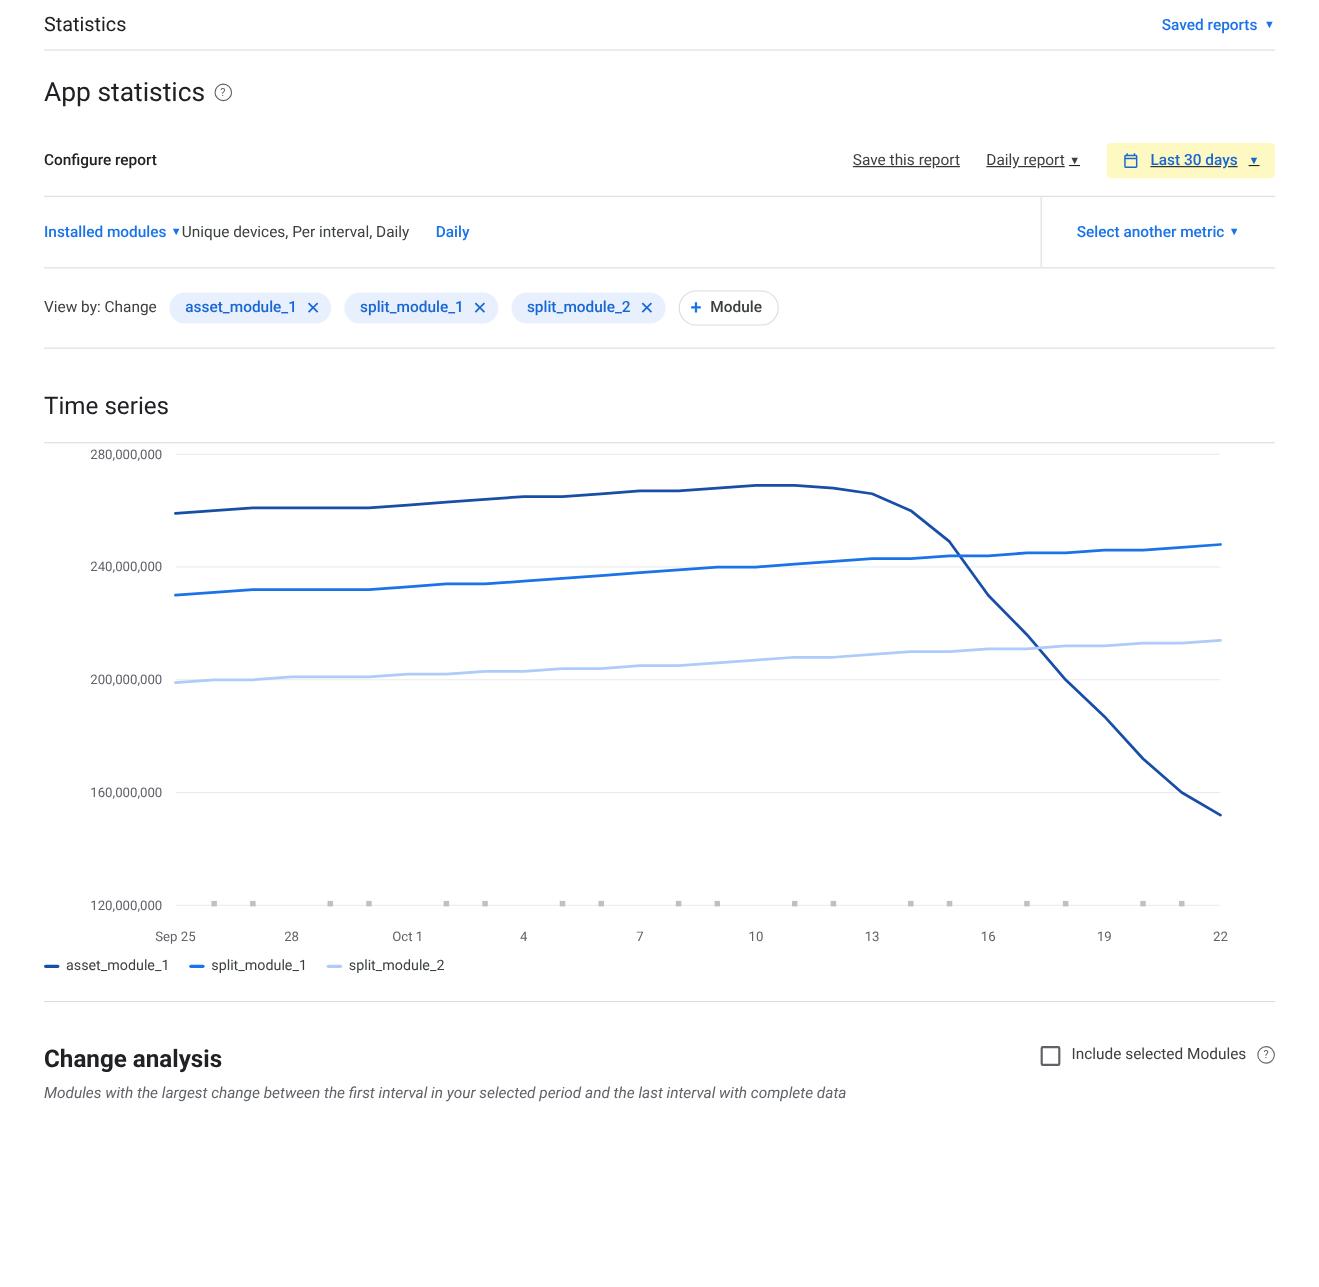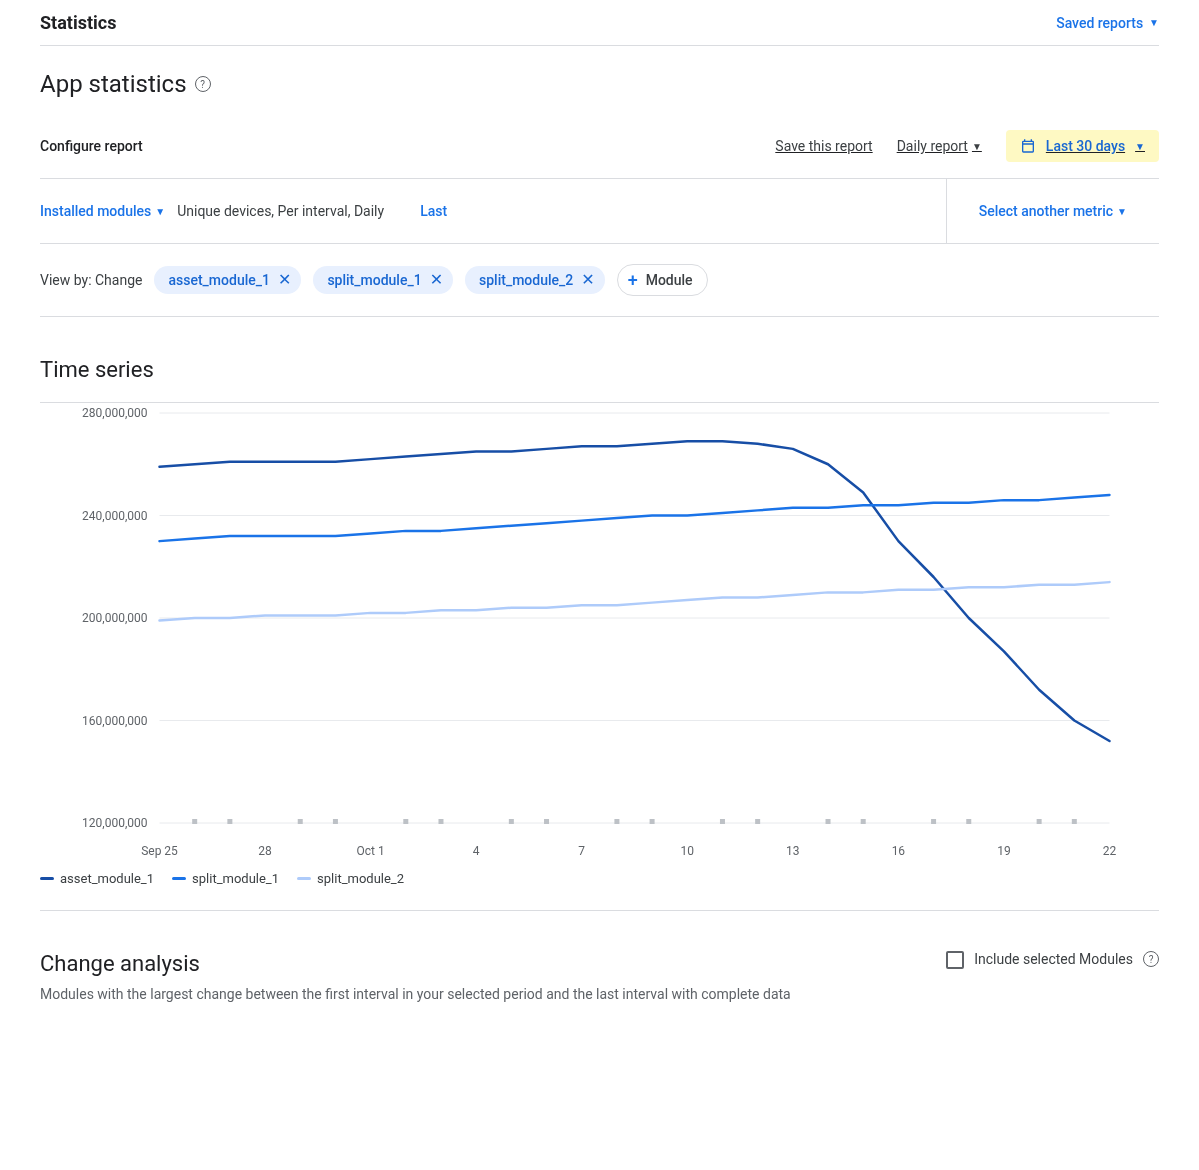--- a/index.html
+++ b/index.html
@@ -10,21 +10,21 @@
     padding: 0 40px;
     width: 1199px;
   }
   .top-bar {
     display: flex;
     justify-content: space-between;
     align-items: center;
     padding: 12px 0;
     border-bottom: 1px solid #dadce0;
   }
-  .top-title { font-size: 18px; font-weight: 700; }
+  .top-title { font-size: 18px; font-weight: 400; }
   .saved-reports {
     color: #1a73e8;
     font-size: 14px;
     font-weight: 500;
     display: flex;
     align-items: center;
     gap: 6px;
     cursor: pointer;
   }
   .page-title-row {
@@ -68,21 +68,20 @@
   .metrics-row {
     display: flex;
     border-top: 1px solid #dadce0;
     border-bottom: 1px solid #dadce0;
   }
   .metric-cell {
     padding: 24px 0;
     border-right: 1px solid #dadce0;
     display: flex;
     align-items: center;
-    gap: 12px;
     flex: 0 0 auto;
     padding-right: 32px;
   }
   .metric-cell:last-child { border-right: none; padding-left: 32px; }
   .metric-primary { color: #1a73e8; font-size: 14px; font-weight: 500; display: flex; align-items: center; gap: 4px; cursor: pointer; }
   .metric-secondary { color: #3c4043; font-size: 14px; }
   .edit-link { color: #1a73e8; font-size: 14px; font-weight: 500; cursor: pointer; margin-left: 24px; }
   .select-metric { color: #1a73e8; font-size: 14px; font-weight: 500; display: flex; align-items: center; gap: 4px; cursor: pointer; }
   .viewby-row {
     display: flex;
@@ -135,22 +134,22 @@
   }
   .legend-item { display: flex; align-items: center; gap: 6px; color: #3c4043; }
   .legend-swatch { width: 14px; height: 3px; border-radius: 2px; }
   .change-row {
     display: flex;
     justify-content: space-between;
     align-items: flex-start;
     padding-top: 40px;
   }
   .change-left {}
-  .change-title { font-size: 22px; font-weight: 400; margin-bottom: 10px; }
-  .change-desc { font-size: 14px; color: #5f6368; }
+  .change-title { font-size: 22px; font-weight: 700; margin-bottom: 10px; }
+  .change-desc { font-size: 14px; color: #5f6368; font-style: italic; }
   .include-box { display: flex; gap: 10px; font-size: 14px; color: #3c4043; }
   .checkbox {
     width: 18px; height: 18px;
     border: 2px solid #5f6368;
     border-radius: 2px;
     cursor: pointer;
   }
   .dropdown-arrow { font-size: 10px; }
   .cal-icon svg { display: block; }
 </style>
@@ -192,21 +191,21 @@
   </div>
 </div>
 
 <div class="metrics-row">
   <div class="metric-cell" style="flex:1">
     <div class="metric-primary">
       <span>Installed modules</span>
       <span class="dropdown-arrow">▼</span>
     </div>
     <div class="metric-secondary">Unique devices, Per interval, Daily</div>
-    <div class="edit-link">Last</div>
+    <div class="edit-link">Daily</div>
   </div>
   <div class="metric-cell">
     <div class="select-metric">
       <span>Select another metric</span>
       <span class="dropdown-arrow">▼</span>
     </div>
   </div>
 </div>
 
 <div class="viewby-row">

